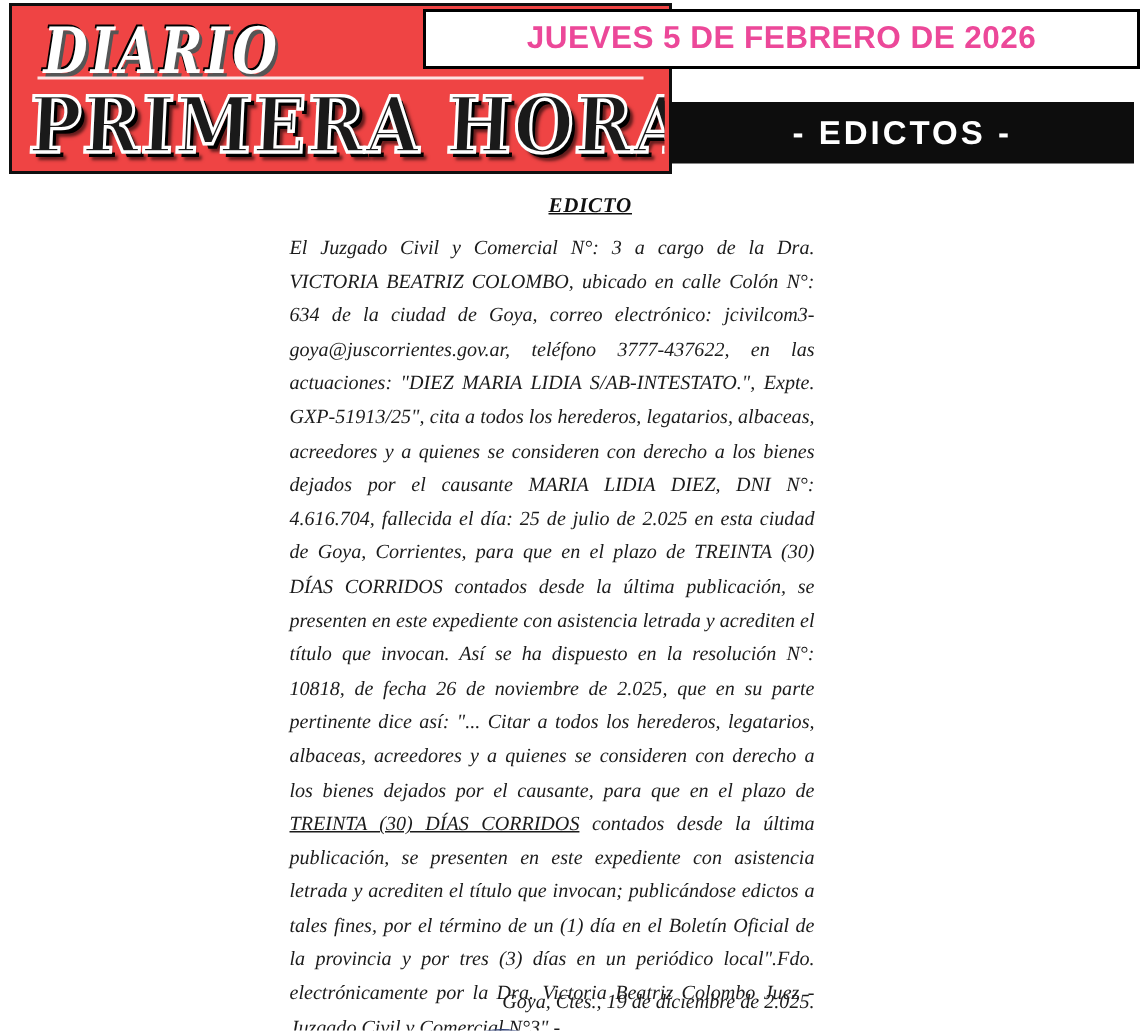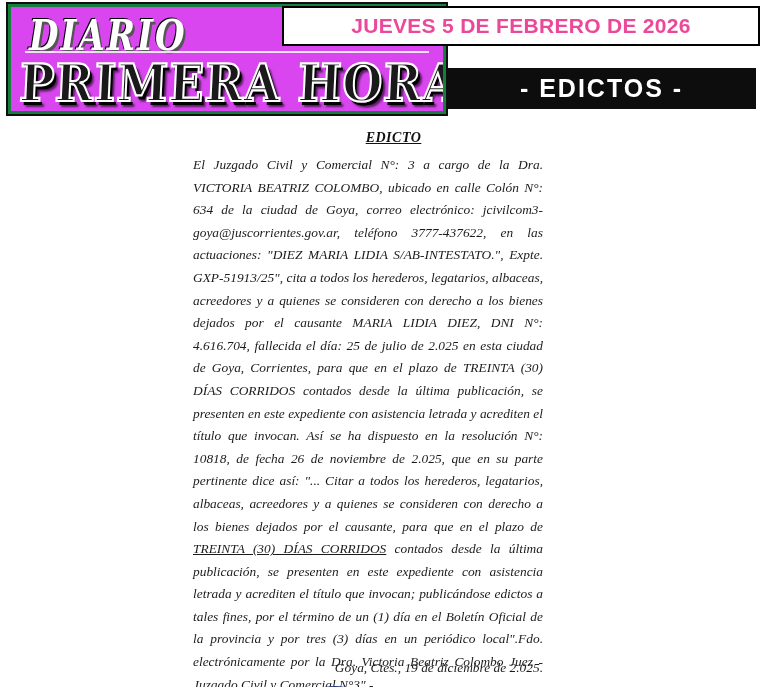--- a/index.html
+++ b/index.html
@@ -21,22 +21,22 @@
     position: relative;
     width: 765px;
     height: 112px;
   }
   .logo-block {
     position: absolute;
     left: 8px;
     top: 4px;
     width: 432px;
     height: 104px;
-    background: #d946ef;
-    border: 3px solid #15803d;
+    background: #ef4444;
+    border: 3px solid #ef4444;
     box-shadow: 0 0 0 2px #0f0f0f;
     overflow: hidden;
   }
   .logo-diario {
     position: absolute;
     left: 18px;
     top: 3px;
     font-family: "DejaVu Serif", serif;
     font-weight: bold;
     font-style: italic;
@@ -98,21 +98,21 @@
     width: 309px;
     height: 41px;
     background: #0d0d0d;
     display: flex;
     align-items: center;
     justify-content: center;
   }
   .edictos-text {
     font-family: "Liberation Sans", sans-serif;
     font-weight: bold;
-    font-size: 25px;
+    font-size: 22px;
     letter-spacing: 2px;
     color: #ffffff;
     white-space: nowrap;
   }
 
   
   .doc {
     position: relative;
     width: 660px;
     height: 575px;

